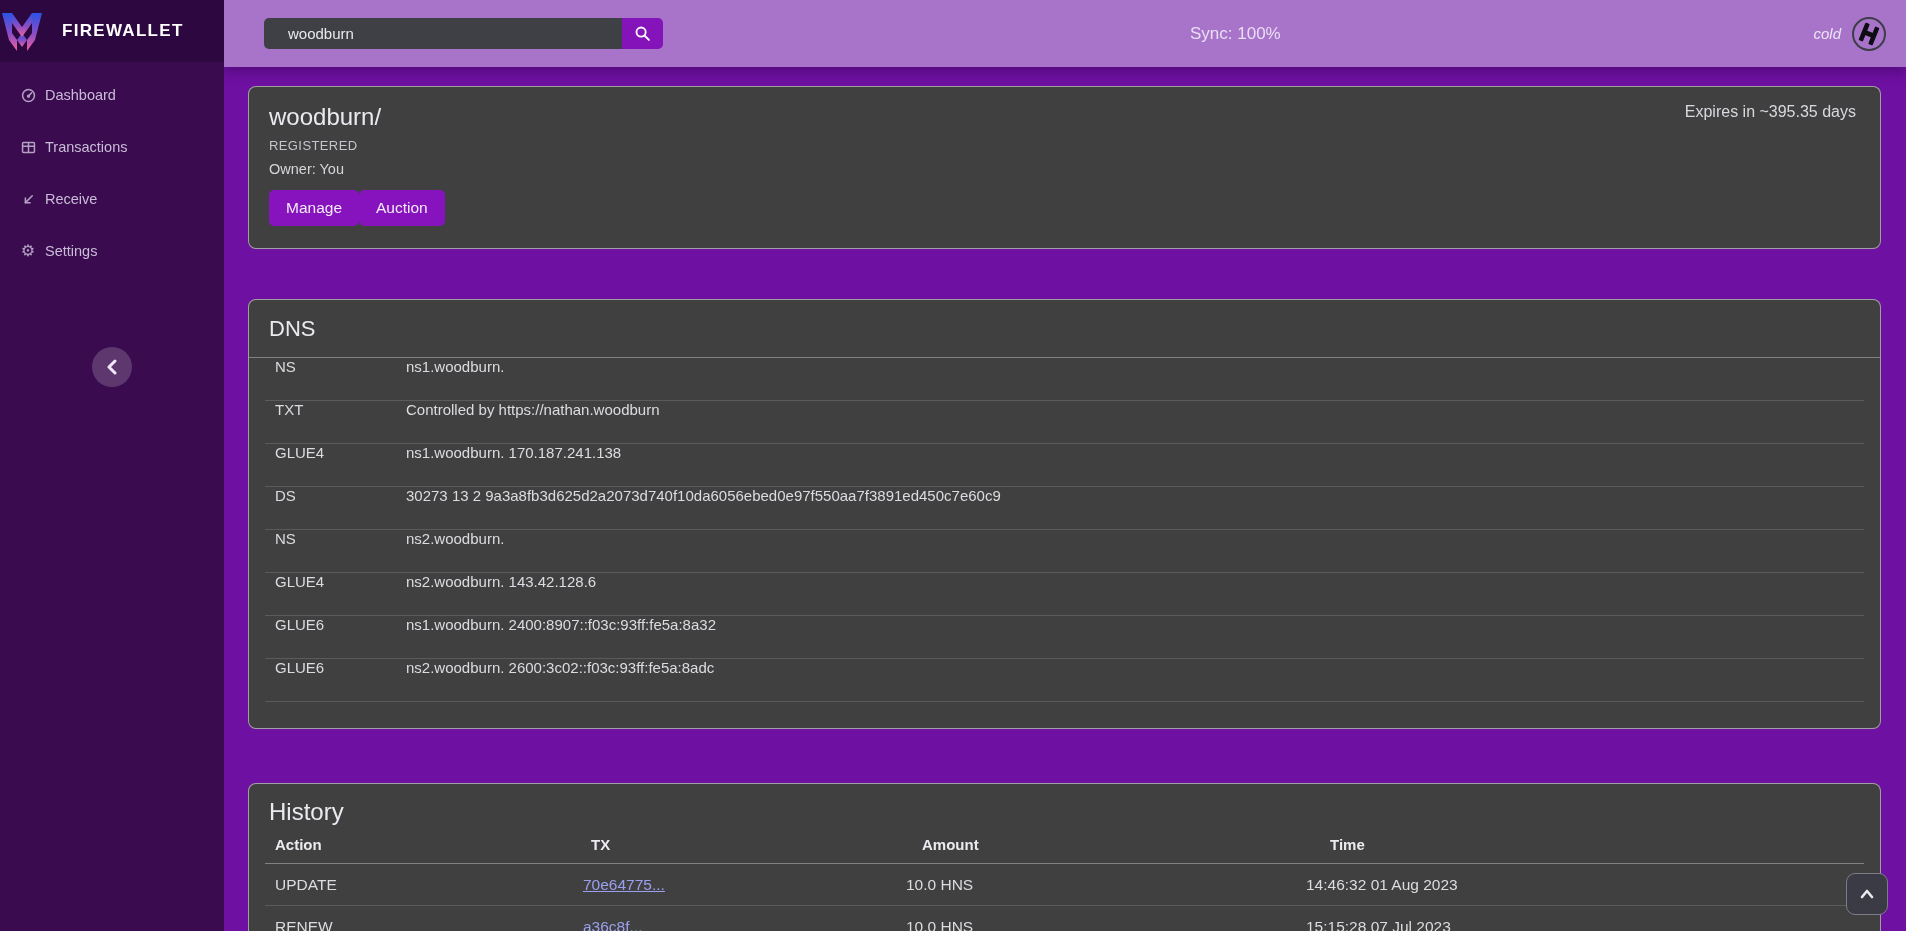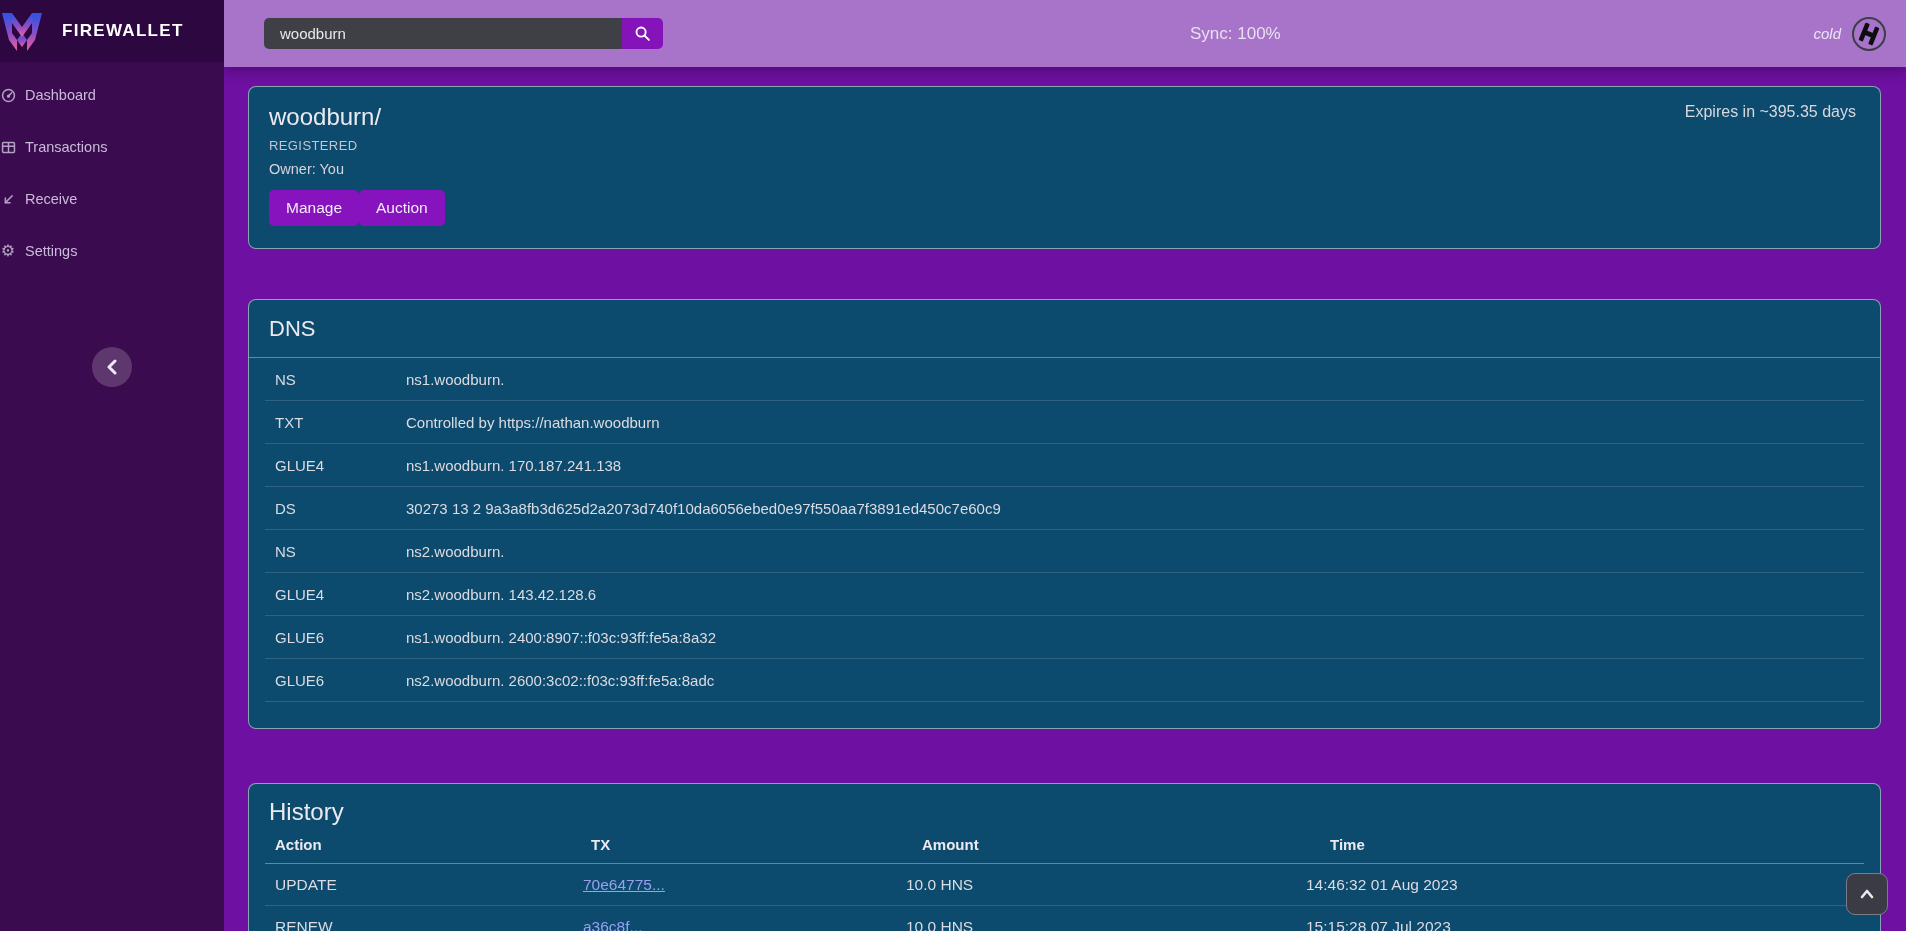--- a/index.html
+++ b/index.html
@@ -19,63 +19,63 @@
   .sidebar-header {
     height:62px; background:#2c0740; display:flex; align-items:center;
   }
   .logo-w { width:44px; height:40px; display:block; }
   .logo-text {
     margin-left:18px; color:#ffffff; font-size:17px; font-weight:bold;
     letter-spacing:1.3px;
   }
   .nav { margin-top:7px; }
   .nav-item {
-    height:52px; display:flex; align-items:center; padding-left:0;
+    height:52px; display:flex; align-items:center; padding-left:20px;
     color:#c9bcd8; font-size:14.5px; cursor:pointer; text-decoration:none;
   }
   .nav-icon { width:16px; height:16px; margin-right:9px; display:flex; align-items:center; justify-content:center; opacity:.85; }
   .nav-icon svg { width:15px; height:15px; }
   .gear-glyph { font-family:"DejaVu Sans", sans-serif; font-size:16px; line-height:16px; }
   .collapse-btn {
     position:absolute; left:92px; top:347px; width:40px; height:40px;
     border-radius:50%; background:rgba(255,255,255,.18);
     display:flex; align-items:center; justify-content:center; cursor:pointer;
     color:#efe8f6;
   }
 
   
   .topbar {
     position:absolute; left:224px; top:0; width:1682px; height:67px;
     background:#a874ca; z-index:2; box-shadow:0 5px 12px rgba(35,0,55,.35);
   }
   .search-group { position:absolute; left:40px; top:18px; height:31px; display:flex; }
   .search-input {
     width:358px; height:31px; background:#3f4045; border:none; outline:none;
-    border-radius:5px 0 0 5px; color:#e9e9ec; font-size:15px; padding:0 16px;
+    border-radius:5px 0 0 5px; color:#e9e9ec; font-size:15px; padding:0 24px;
     font-family:"Liberation Sans", sans-serif;
   }
   .search-btn {
     width:41px; height:31px; background:#8413ba; border:none;
     border-radius:0 5px 5px 0; display:flex; align-items:center;
     justify-content:center; cursor:pointer;
   }
   .sync { position:absolute; left:966px; top:0; height:67px; display:flex; align-items:center; color:#e9def3; font-size:17px; }
   .wallet-info { position:absolute; right:20px; top:0; height:67px; display:flex; align-items:center; gap:11px; }
   .wallet-name { color:#ece4f4; font-size:15px;font-style:italic; }
   .hs-badge {
     width:34px; height:34px; border-radius:50%;
     border:2px solid #3c3d46; display:flex; align-items:center; justify-content:center;
     cursor:pointer;
   }
   .hs-badge svg { width:24px; height:24px; }
 
   
   .main { position:absolute; left:224px; top:67px; width:1682px; height:864px; overflow:hidden; }
   .card {
-    position:absolute; left:24px; width:1633px; background:#0c4a6e;
+    position:absolute; left:24px; width:1633px; background:#404040;
     border:1px solid rgba(255,255,255,.5); border-radius:8px; color:#e2e1e7;
   }
 
   
   .card-domain { top:19px; height:163px; padding:15px 20px; }
   .domain-title { font-size:24px; font-weight:normal; color:#eceaf0; line-height:30px; }
   .domain-status { font-size:13px; color:#c6c5cd; margin-top:6px; letter-spacing:.4px; }
   .domain-owner { font-size:14.5px; color:#d6d5db; margin-top:8px; }
   .btn-row { margin-top:13px; display:flex; }
   .pbtn {
@@ -85,21 +85,21 @@
   }
   .expires { position:absolute; top:16px; right:24px; font-size:16px; color:#d9d8df; }
 
   
   .card-dns { top:232px; height:430px; }
   .dns-title {
     font-size:22px; font-weight:normal; color:#eceaf0;
     padding:16px 20px 15px; border-bottom:1px solid rgba(255,255,255,.35);
   }
   .dns-row {
-    height:43px; margin:0 16px; display:flex; align-items:center;
+    height:43px; margin:0 16px; display:flex; align-items:flex-start;
     border-bottom:1px solid rgba(255,255,255,.14); font-size:15px; color:#dcdbe1;
   }
   .dns-type { width:141px; padding-left:10px; flex:none; }
   .dns-value { flex:1; }
 
   
   .card-history { top:716px; height:240px; }
   .hist-title { font-size:24px; font-weight:normal; color:#eceaf0; padding:14px 20px 0; line-height:28px; }
   .hist-header {
     margin:10px 16px 0; display:flex; align-items:flex-start; padding-bottom:10px;

